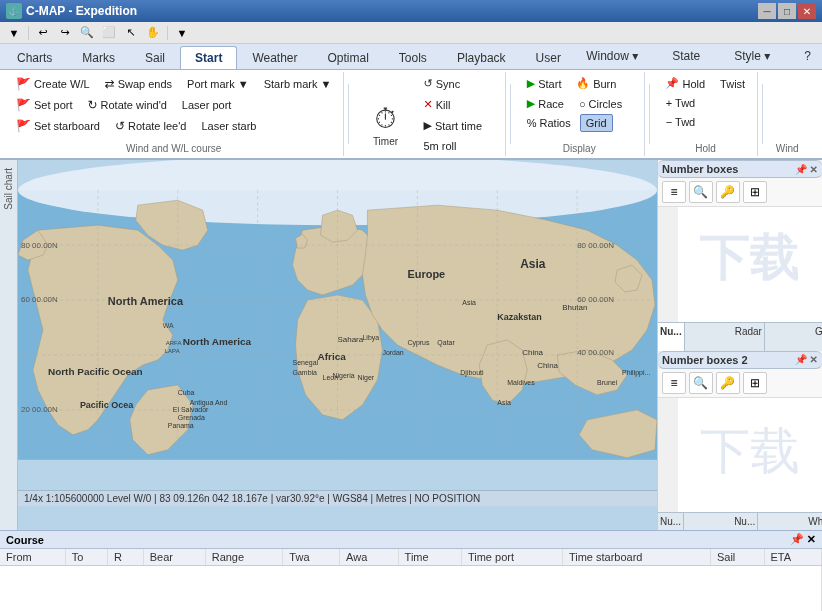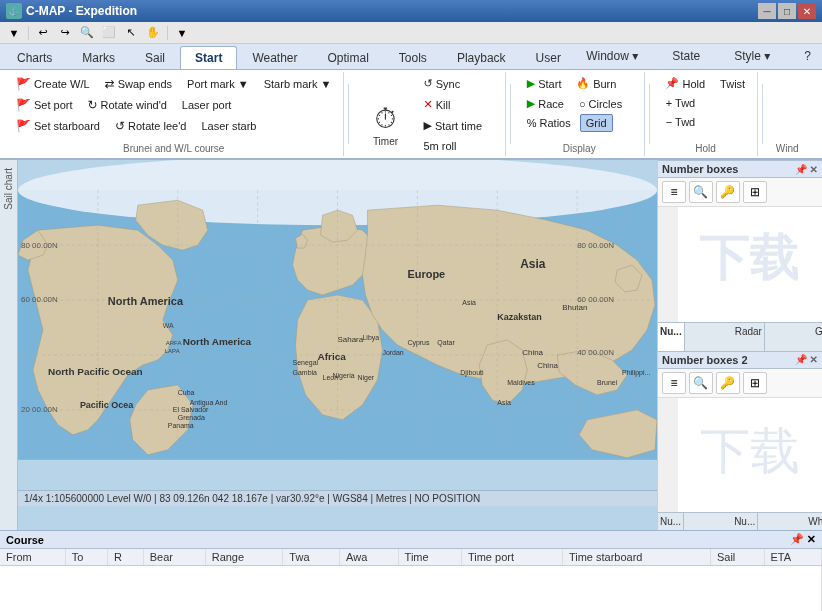--- a/index.html
+++ b/index.html
@@ -219,20 +219,21 @@
       background: #dce6f4;
       border-bottom: 1px solid #b0c0d0;
       border-top: 1px solid #b0c0d0;
       display: flex;
       align-items: center;
       justify-content: space-between;
       padding: 2px 4px;
       font-size: 11px;
       font-weight: bold;
       color: #333;
+      border-radius: 6px;
     }
     .panel-header-btns { display: flex; gap: 2px; }
     .panel-header-btn { font-size: 10px; cursor: pointer; color: #666; }
     .panel-toolbar {
       display: flex;
       align-items: center;
       padding: 3px 4px;
       gap: 3px;
       background: #f8f8f8;
       border-bottom: 1px solid #ddd;
@@ -408,21 +409,21 @@
         <span>Set starboard</span>
       </button>
       <button class="ribbon-btn">
         <span class="ribbon-btn-icon">↺</span>
         <span>Rotate lee'd</span>
       </button>
       <button class="ribbon-btn">
         <span>Laser starb</span>
       </button>
     </div>
-    <div class="ribbon-group-label">Brunei and W/L course</div>
+    <div class="ribbon-group-label">Wind and W/L course</div>
   </div>
 
   <div class="ribbon-separator"></div>
 
   <div class="ribbon-group" style="min-width:120px;">
     <div style="display:flex; align-items:center; gap:6px; flex:1;">
       <button class="timer-btn">
         <span class="timer-icon">⏱</span>
         <span>Timer</span>
       </button>

